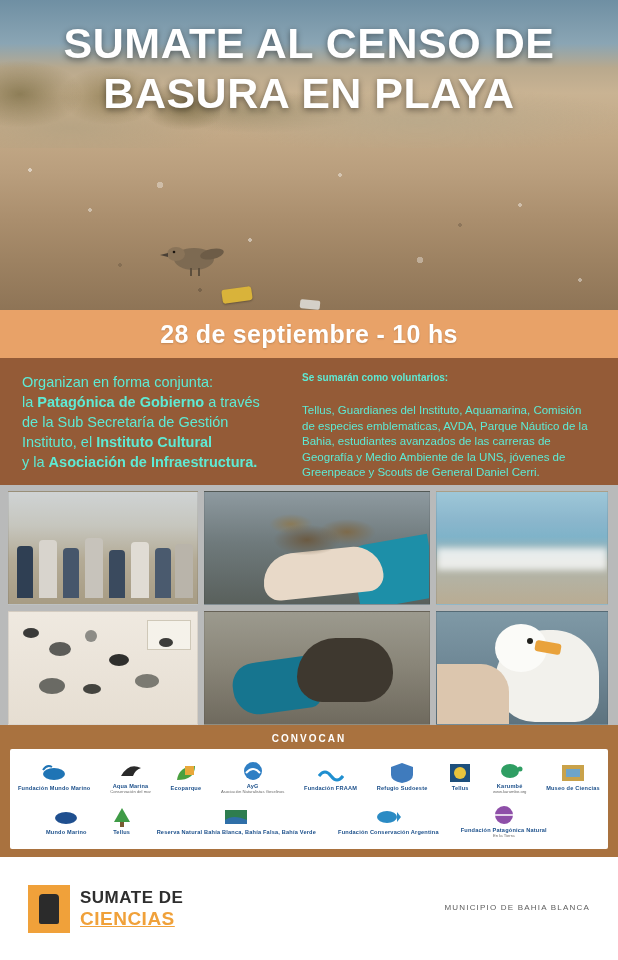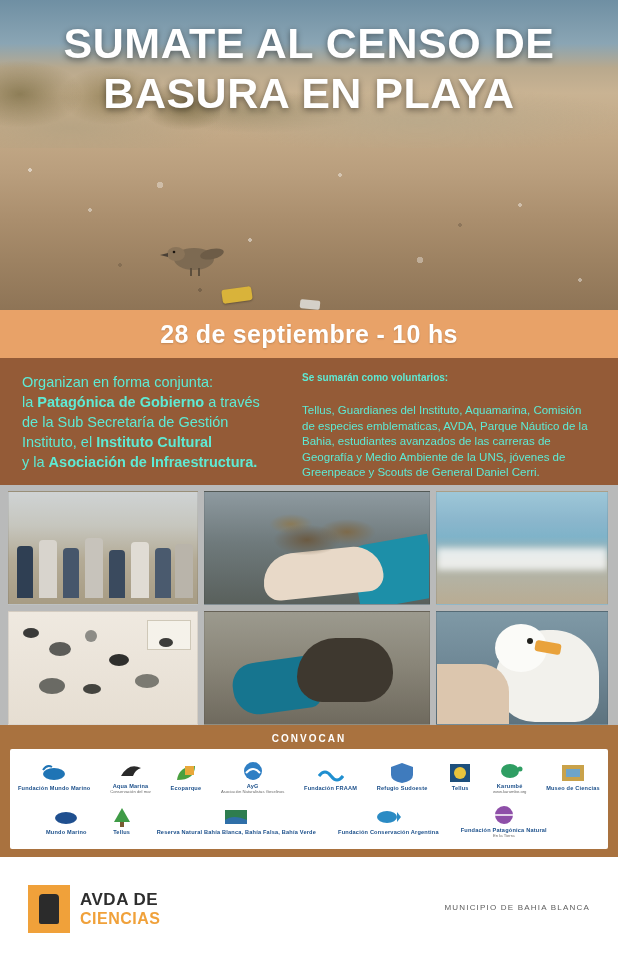--- a/index.html
+++ b/index.html
@@ -225,21 +225,21 @@
     display: flex; align-items: center; justify-content: space-between;
     padding: 0 28px;
   }
   .museo { display: flex; align-items: center; gap: 10px; }
   .museo .badge {
     width: 42px; height: 48px; background: #f0a13a;
     display: flex; align-items: center; justify-content: center;
   }
   .museo .badge .fig { width: 20px; height: 30px; background: #2b2b2b; border-radius: 4px 4px 2px 2px; }
   .museo .txt .l1 { font-size: 17px; font-weight: bold; color: #2e2e2e; letter-spacing: .5px; }
-  .museo .txt .l2 { font-size: 16px; font-weight: bold; color: #f0a13a; letter-spacing: .5px; }
+  .museo .txt .l2 { font-size: 19px; font-weight: bold; color: #f0a13a; letter-spacing: .5px; text-decoration: underline; }
   .bahia { text-align: right; }
   .bahia .word { font-size: 34px; font-weight: bold; color: #3f3f3f; letter-spacing: 1px; }
   .bahia .word .i { color: #69b144; }
   .bahia .muni { font-size: 8px; color: #5d5d5d; letter-spacing: 1.2px; margin-top: -2px; }
 </style>
 </head>
 <body>
 
 <div class="poster">
 
@@ -452,21 +452,21 @@
 
     </div>
   </div>
 
   <div class="footer">
     <div class="museo">
       <div class="badge">
         <div class="fig"></div>
       </div>
       <div class="txt">
-        <div class="l1">AVDA DE</div>
+        <div class="l1">SUMATE DE</div>
         <div class="l2">CIENCIAS</div>
       </div>
     </div>
     <div class="bahia">
       <div class="muni">MUNICIPIO DE BAHIA BLANCA</div>
     </div>
   </div>
 
 </div>
 

